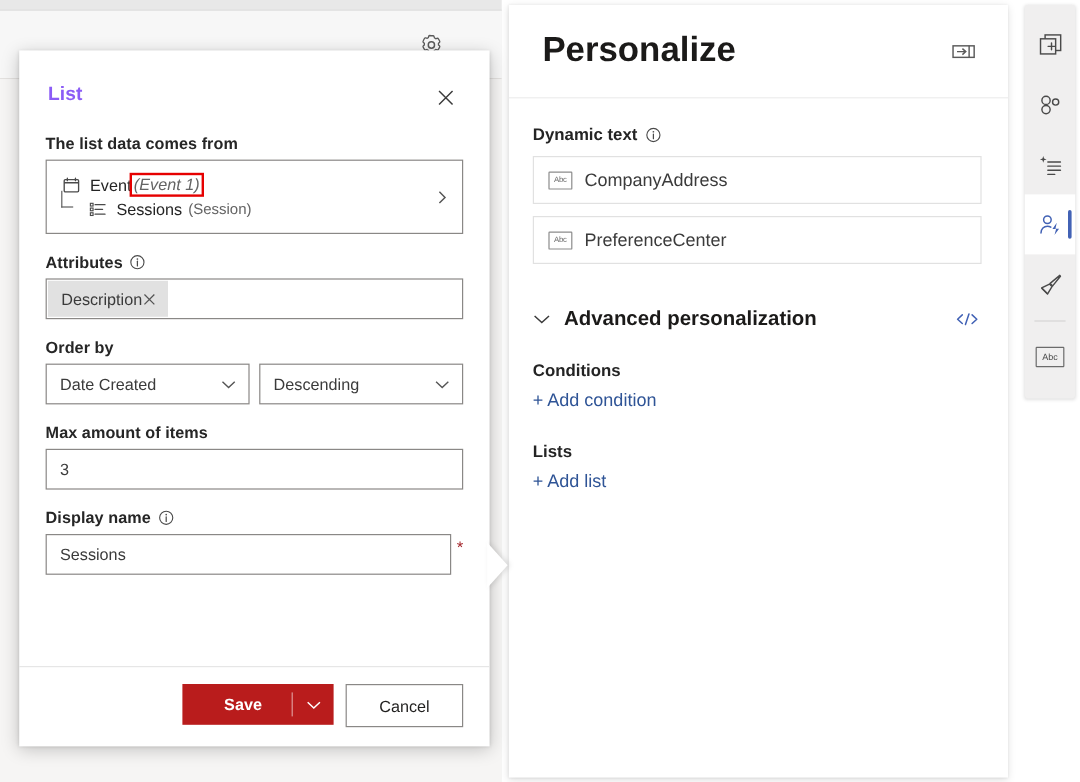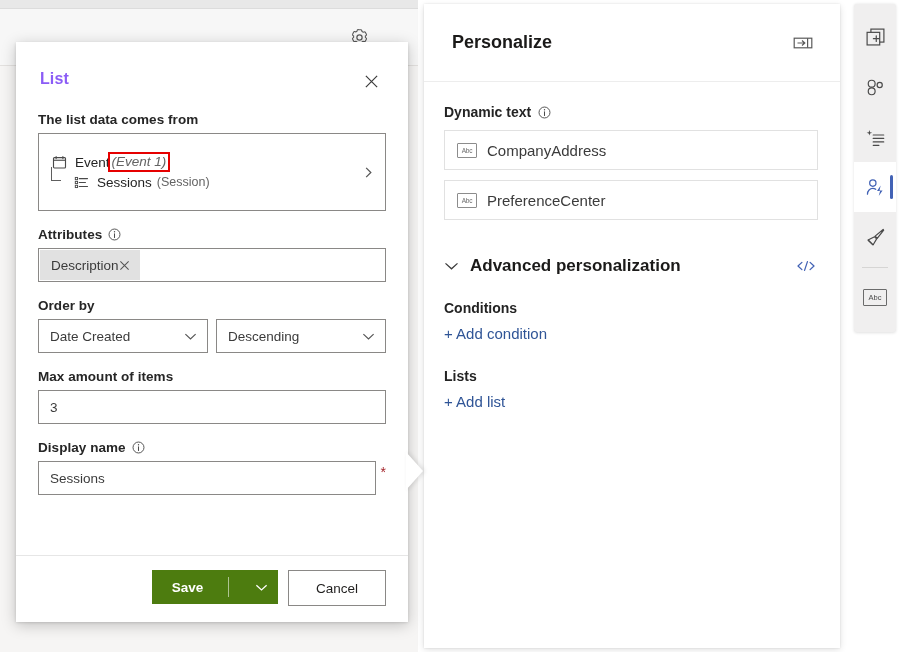--- a/index.html
+++ b/index.html
@@ -116,21 +116,21 @@
   .info-icon {
     display: inline-flex;
     align-items: center;
     justify-content: center;
     cursor: pointer;
   }
 
   
   #source-box {
     border: 1px solid #8a8886;
-    height: 78px;
+    height: 62px;
     display: flex;
     align-items: center;
     padding: 0 10px 0 12px;
     box-sizing: border-box;
     cursor: pointer;
     background: #fff;
     margin-bottom: 16px;
   }
   #source-lines {
     flex: 1;
@@ -263,25 +263,24 @@
   .dialog-footer {
     border-top: 1px solid #e6e6e6;
     padding: 14px 22px 16px 22px;
     display: flex;
     justify-content: flex-end;
     gap: 10px;
   }
   #save-split {
     display: flex;
     align-items: stretch;
-    background: #4d7c0f;
+    background: #b91c1c;
     height: 34px;
     min-width: 126px;
     cursor: pointer;
-    gap: 15px;
   }
   #save-label {
     flex: 1;
     display: flex;
     align-items: center;
     justify-content: center;
     color: #fff;
     font-size: 13.5px;
     font-weight: 600;
     padding-left: 10px;
@@ -322,21 +321,21 @@
   #personalize-header {
     height: 78px;
     border-bottom: 1px solid #ededed;
     display: flex;
     align-items: center;
     justify-content: space-between;
     padding: 0 24px 0 28px;
     box-sizing: border-box;
   }
   #personalize-title {
-    font-size: 18px;
+    font-size: 29px;
     font-weight: 600;
     color: #1b1a19;
   }
   #collapse-panel-btn {
     width: 26px; height: 26px;
     display: flex; align-items: center; justify-content: center;
     cursor: pointer;
   }
   #personalize-body {
     padding: 22px 22px 0 20px;

